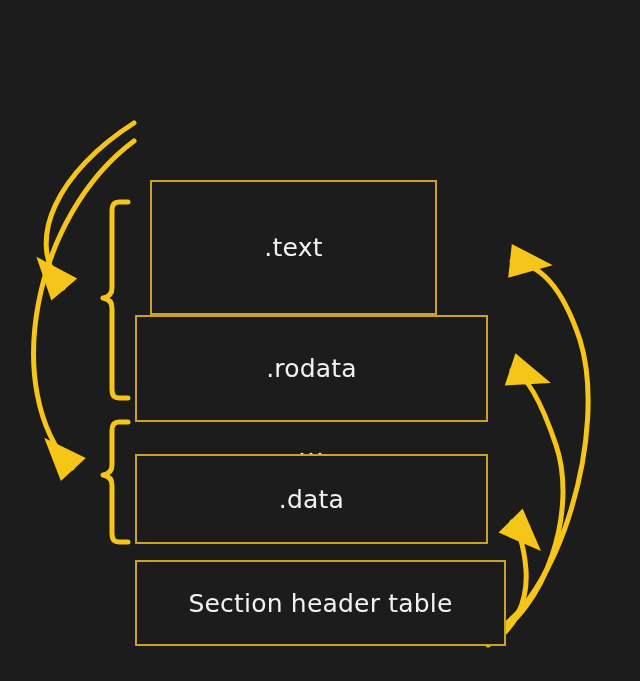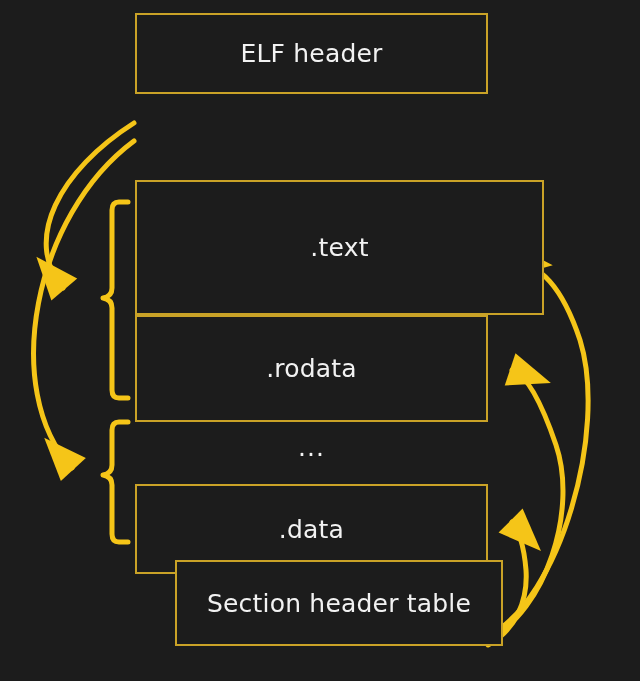--- a/index.html
+++ b/index.html
@@ -76,36 +76,33 @@
                L112,465 C 112,471 109,474 103,475
                C 109,476 112,479 112,485
                L112,534 C 112,539 114,542 119,542 L128,542"></path>
 
       <path d="M488,636 C 560,600 608,430 580,340 C 562,286 540,264 512,261" marker-end="url(#ahD)"></path>
       <path d="M488,640 C 546,610 578,510 556,445 C 538,392 524,374 512,370" marker-end="url(#ahD)"></path>
       <path d="M488,645 C 516,630 528,600 526,570 C 524,545 518,528 512,522" marker-end="url(#ahD)"></path>
     </g>
   </svg>
 
-  <div class="seg" style="left:135px; top:13px; width:353px; height:81px;">
-    <span>ELF header</span>
-  </div>
 
 
-  <div class="seg" style="left:135px; top:180px; width:409px; height:135px;">
+  <div class="seg" style="left:150px; top:180px; width:287px; height:135px;">
     <span>.text</span>
   </div>
 
   <div class="seg" style="left:135px; top:315px; width:353px; height:107px;align-items:center;">
     <span>.rodata</span>
   </div>
 
   <div class="ellipsis" style="left:135px; top:424px; width:353px; height:46px;">...</div>
 
-  <div class="seg" style="left:135px; top:484px; width:353px; height:90px;">
+  <div class="seg" style="left:135px; top:454px; width:353px; height:90px;">
     <span>.data</span>
   </div>
 
-  <div class="seg" style="left:135px; top:560px; width:328px; height:86px;margin-left:40px;">
+  <div class="seg" style="left:135px; top:560px; width:371px; height:86px;">
     <span>Section header table</span>
   </div>
 
 </div>
 
 </body></html>

